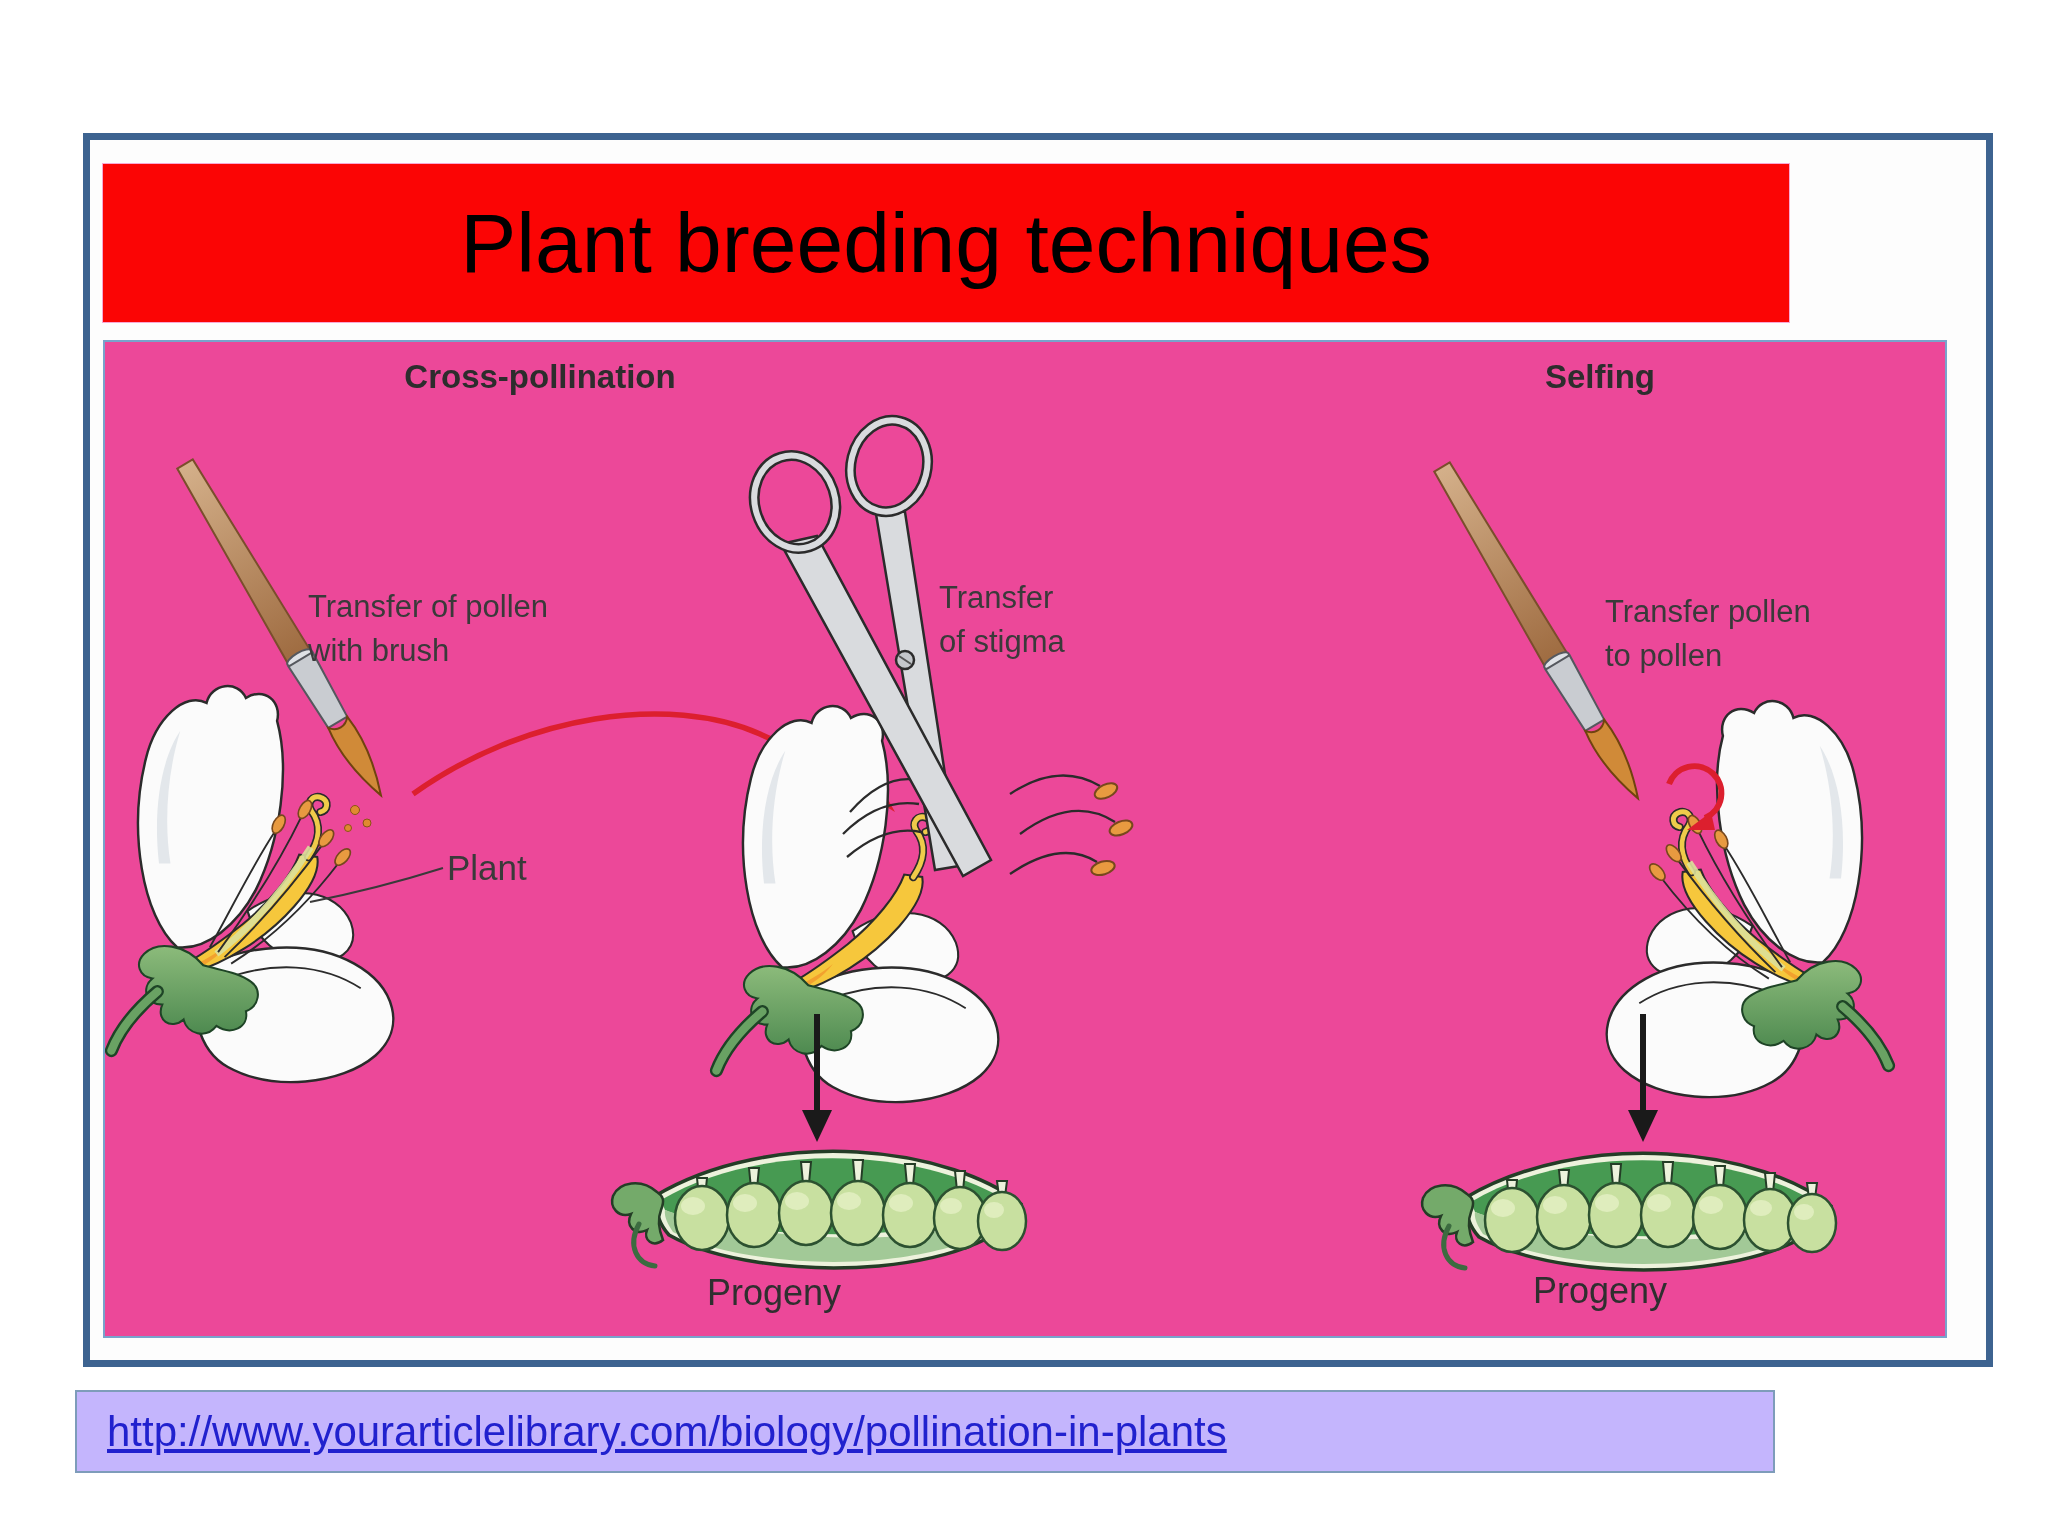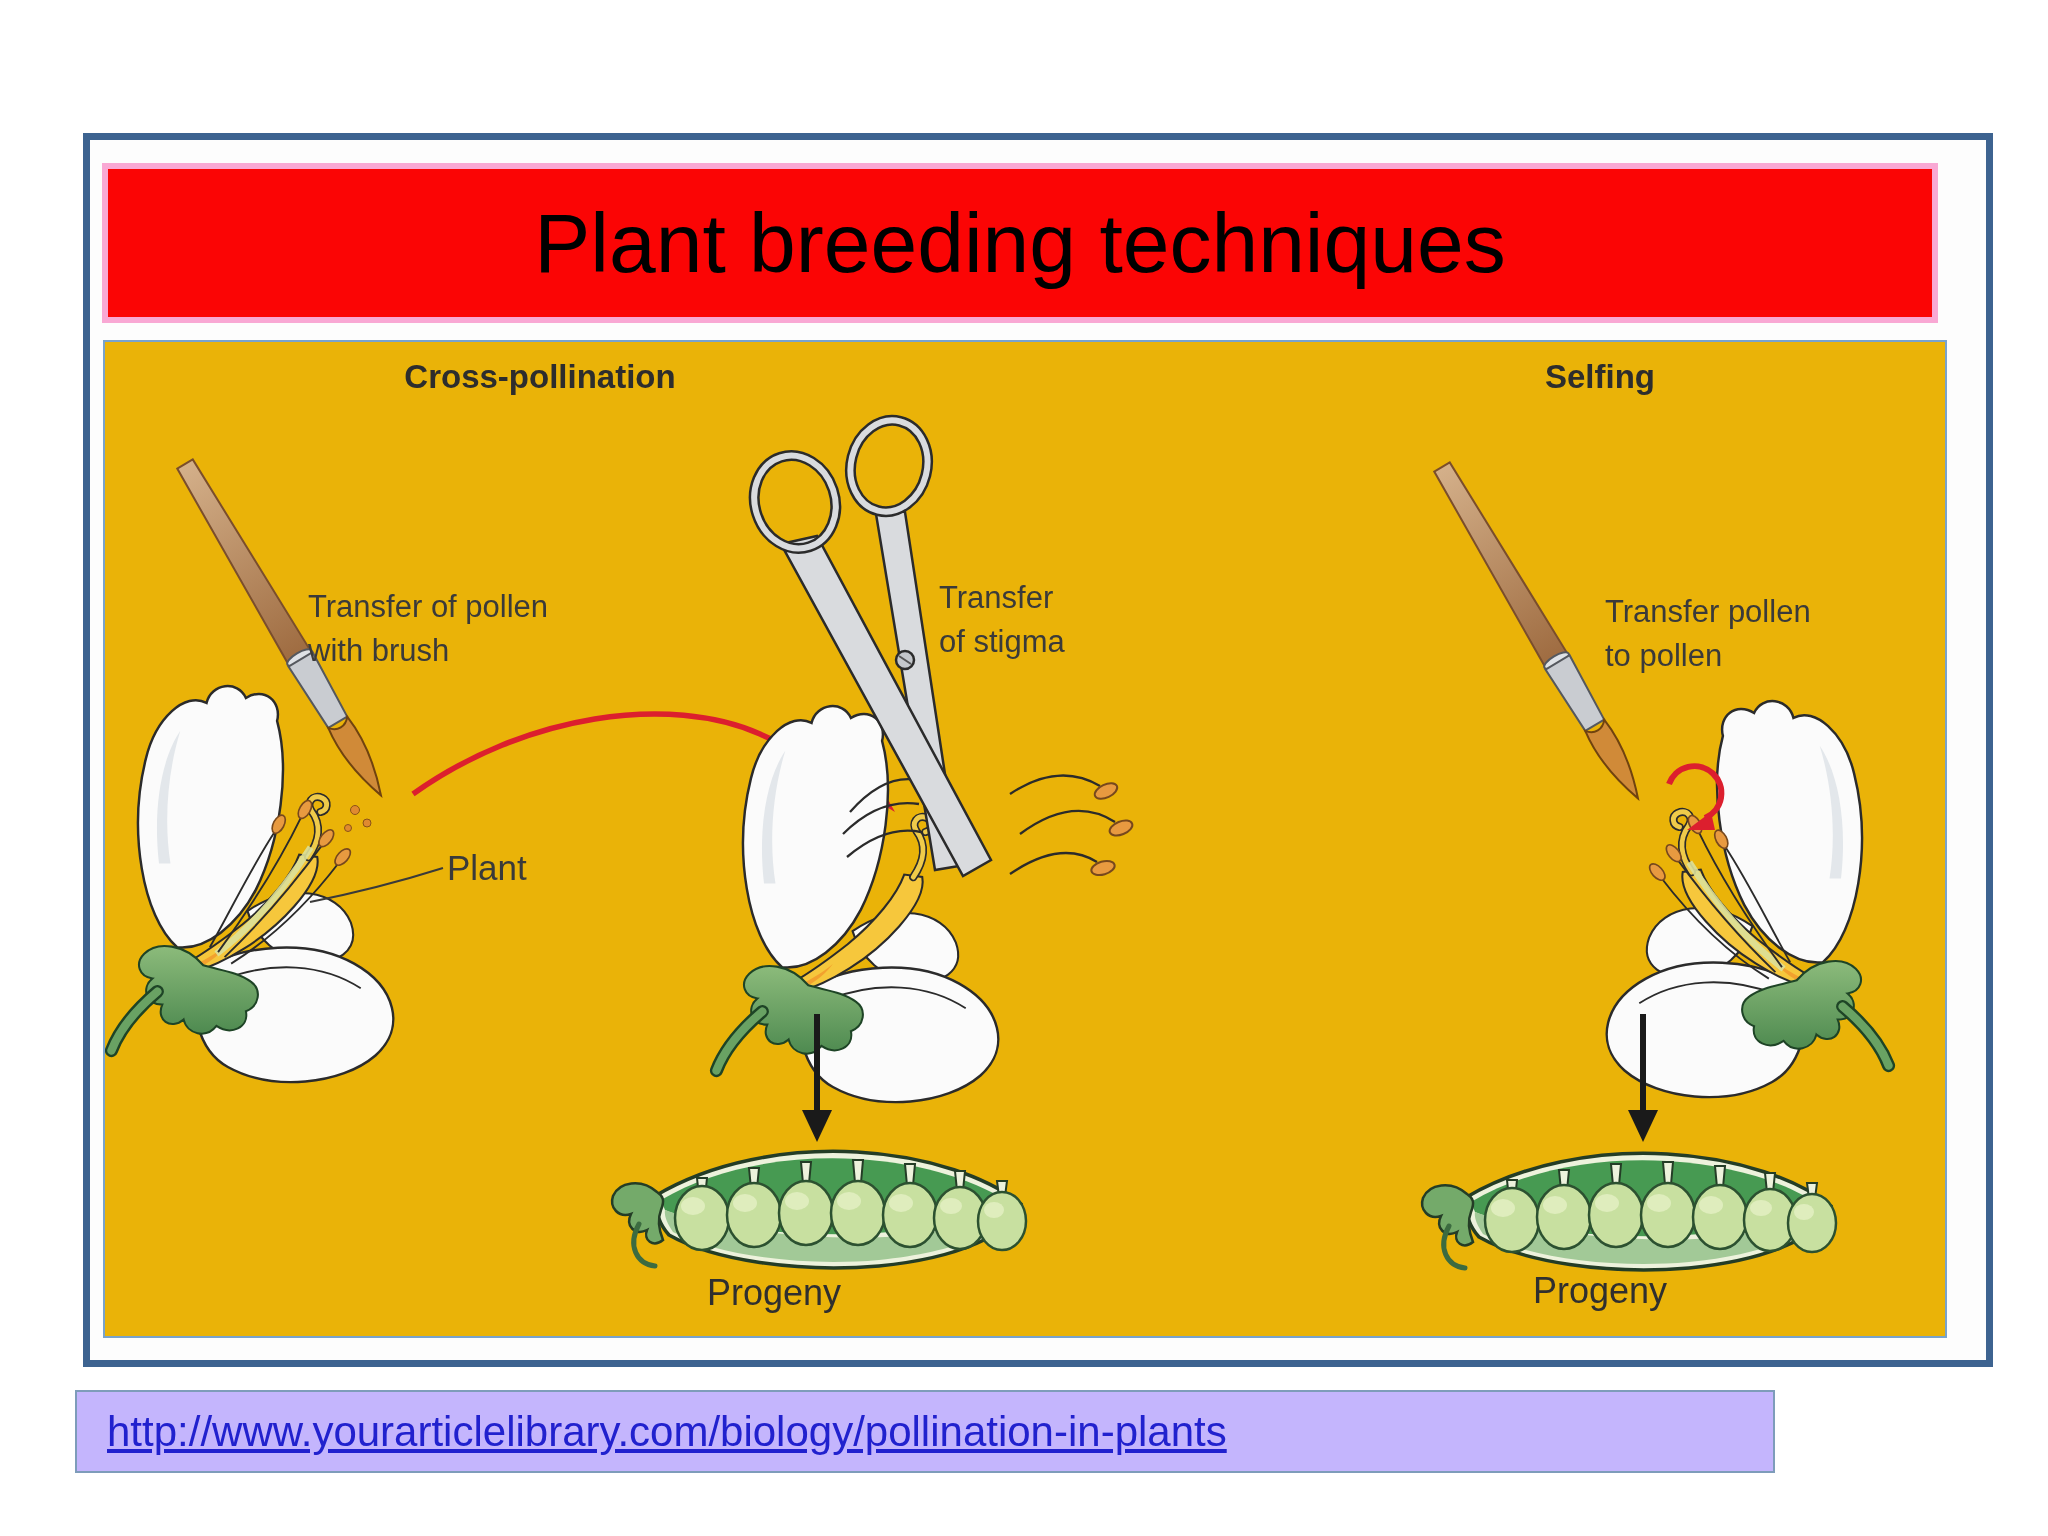--- a/index.html
+++ b/index.html
@@ -5,30 +5,30 @@
   html,body{margin:0;padding:0;}
   body{
     width:2048px;height:1536px;position:relative;background:#ffffff;
     font-family:"Liberation Sans",sans-serif;overflow:hidden;
   }
   .slide-frame{
     position:absolute;left:83px;top:133px;width:1910px;height:1234px;
     border:7px solid #3D6390;box-sizing:border-box;background:#FDFDFD;
   }
   .title-banner{
-    position:absolute;left:102px;top:163px;width:1836px;height:160px;
-    background:#FB0505;border:6px solid #f9a8d4;box-sizing:border-box;
+    position:absolute;left:102px;top:163px;width:1688px;height:160px;
+    background:#FB0505;border:1px solid #f9a8d4;box-sizing:border-box;
     display:flex;align-items:center;justify-content:center;
   }
   .title-banner .t{
     font-size:84px;color:#000;letter-spacing:0px;white-space:nowrap;
   }
   .figure-panel{
     position:absolute;left:103px;top:340px;width:1844px;height:998px;
-    border:2px solid #79A3CC;box-sizing:border-box;background:#eab308;
+    border:2px solid #79A3CC;box-sizing:border-box;background:#ec4899;
   }
   .figure-panel svg{position:absolute;left:0;top:0;}
   .heading{
     position:absolute;font-weight:bold;font-size:33px;color:#2D2D2D;
     text-align:center;white-space:nowrap;
   }
   .lbl{
     position:absolute;color:#3A3A3A;font-size:31px;line-height:44px;
     white-space:nowrap;
   }

